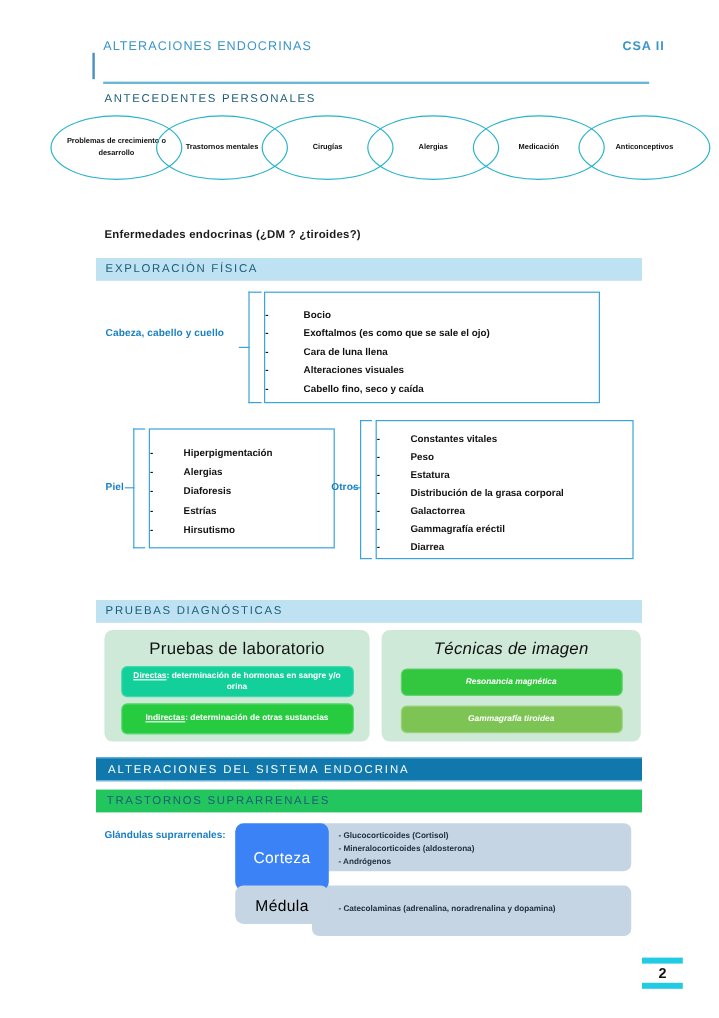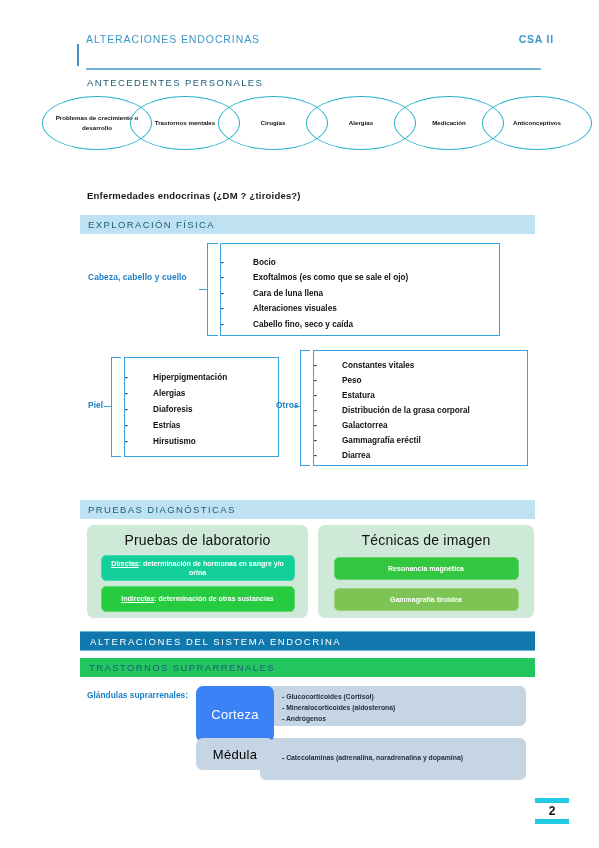--- a/index.html
+++ b/index.html
@@ -105,21 +105,21 @@
   #box-otros .exp-list li .dash{width:28px;}
   #label-otros{left:276px;top:400px;}
   #brk-otros{left:300px;top:350px;width:10px;height:116px;}
   #tick-otros{left:293px;top:406px;width:8px;}
 
   
   .panel{
     position:absolute;background:#cfe9d8;border-radius:7px;box-sizing:border-box;
   }
   #panel-lab{left:87px;top:525px;width:221px;height:93px;}
-  #panel-img{left:318px;top:525px;width:216px;height:93px;}
+  #panel-img{left:318px;top:525px;width:216px;height:93px;font-style:italic;}
   .panel-title{
     text-align:center;font-size:14px;color:#111;font-weight:400;
     padding-top:7px;letter-spacing:0.2px;
   }
   .chip{
     margin:5px auto 0;border-radius:5px;color:#ffffff;
     display:flex;align-items:center;justify-content:center;text-align:center;
     font-size:7px;font-weight:600;line-height:1.35;padding:0 6px;box-sizing:border-box;
   }
   #chip-directas{width:194px;height:26px;background:#13cf9a;border:1px solid #3ed9ae;margin-top:7px;}

